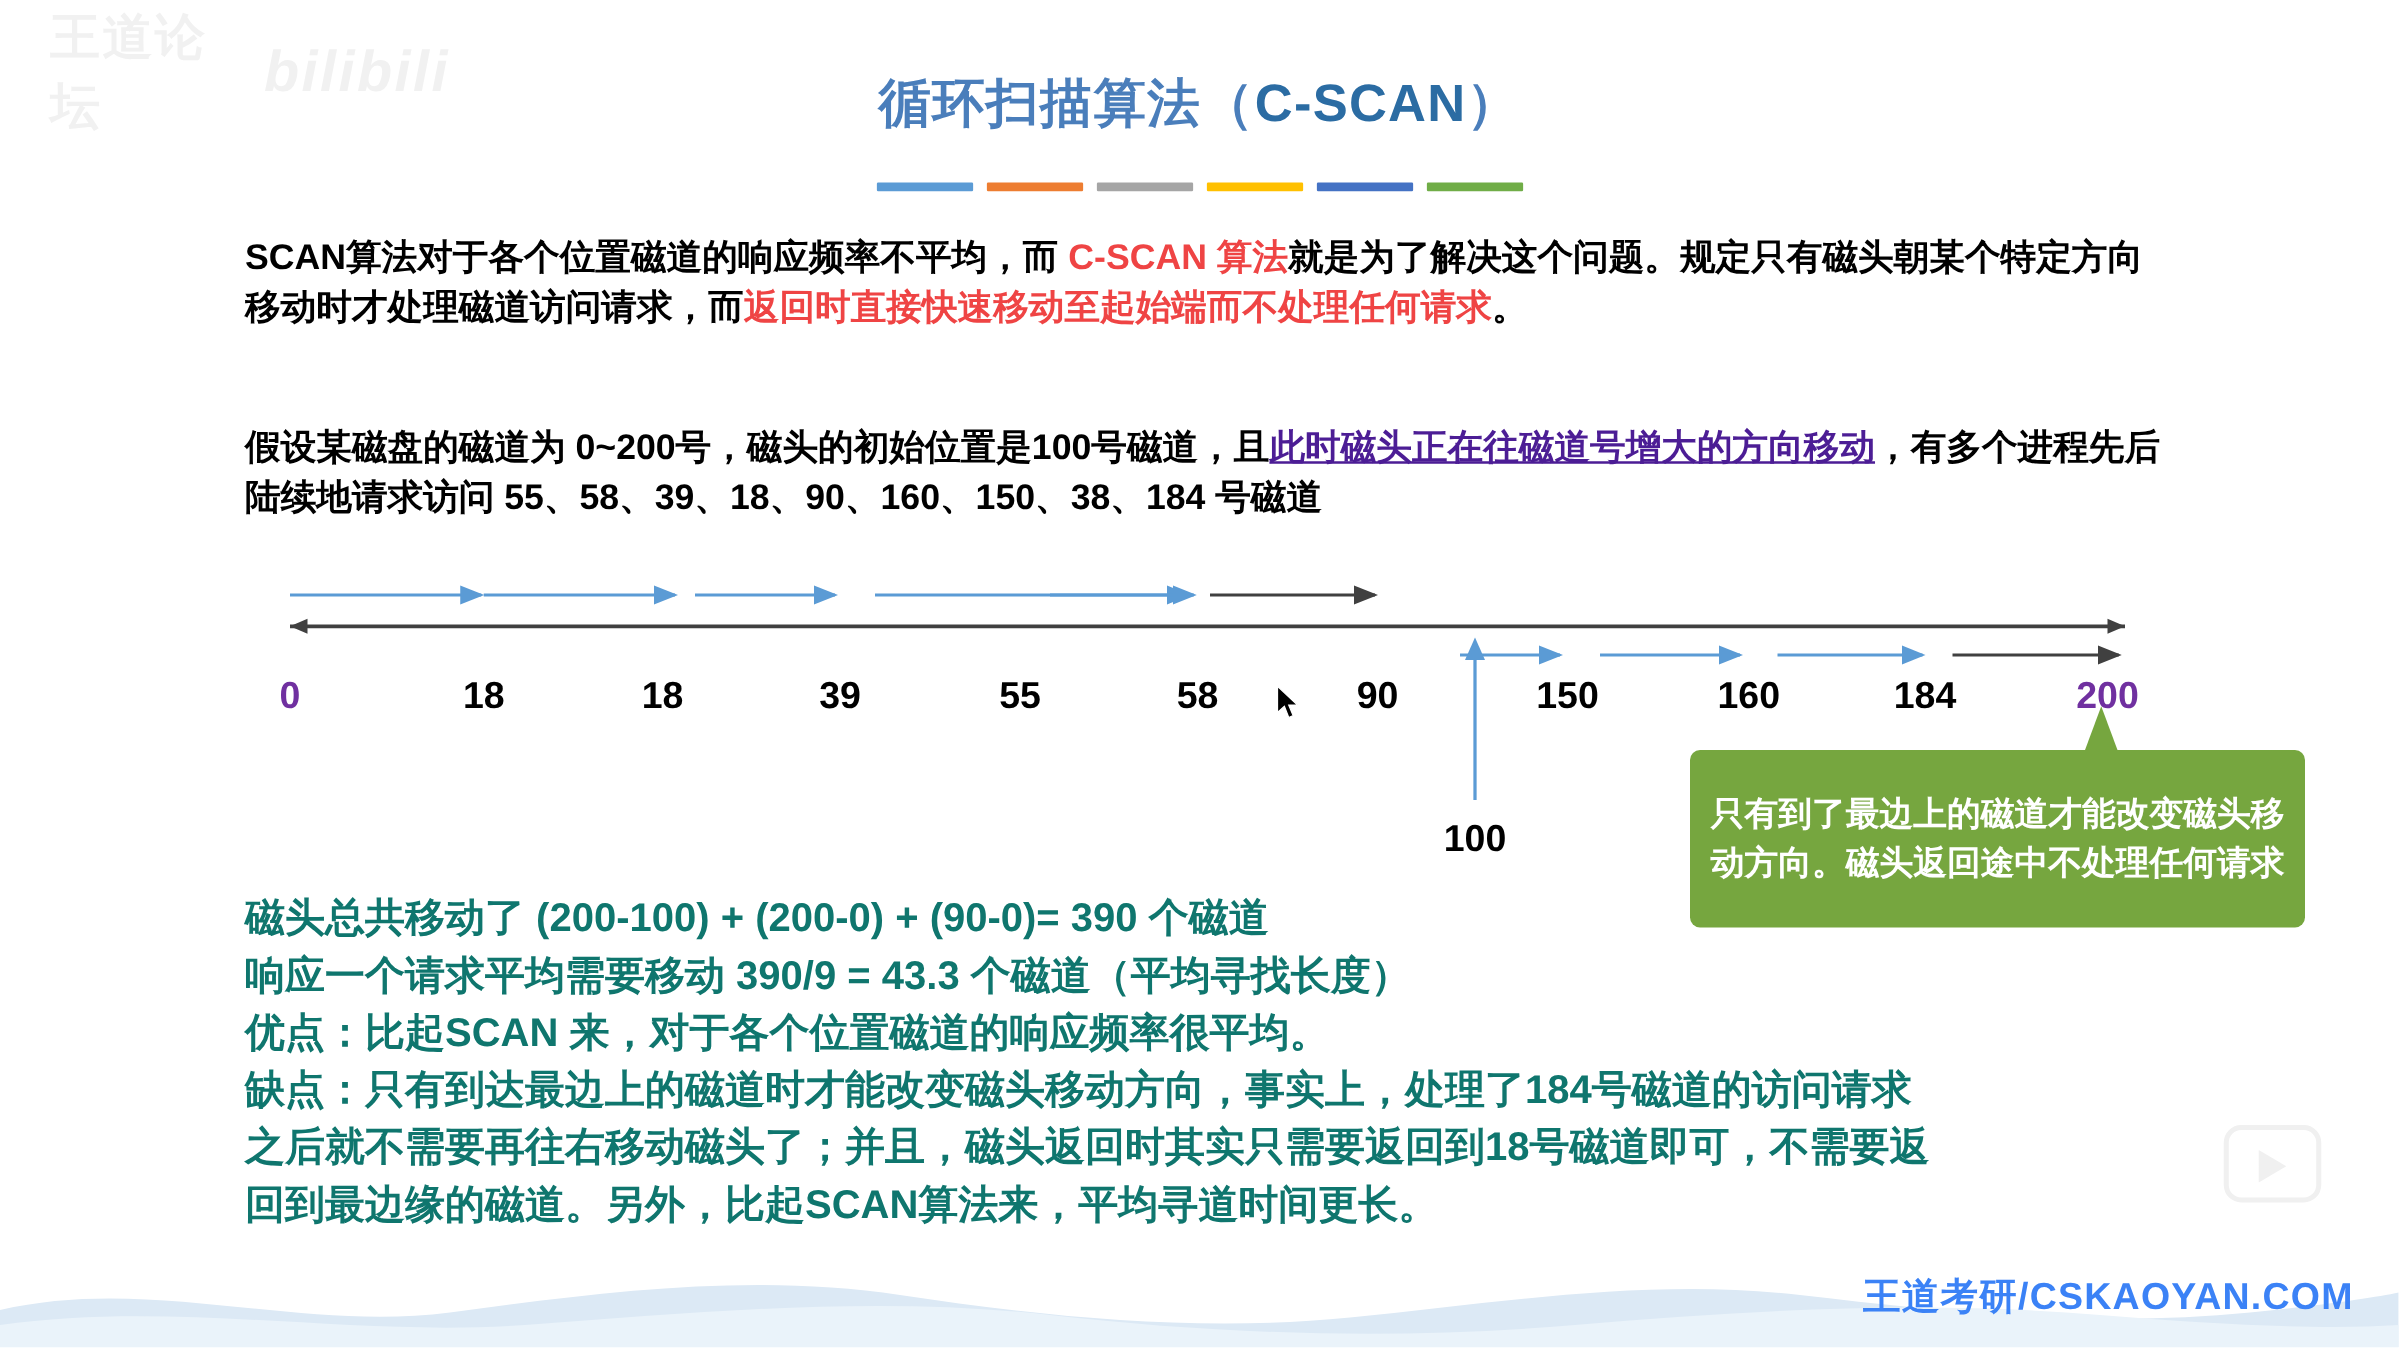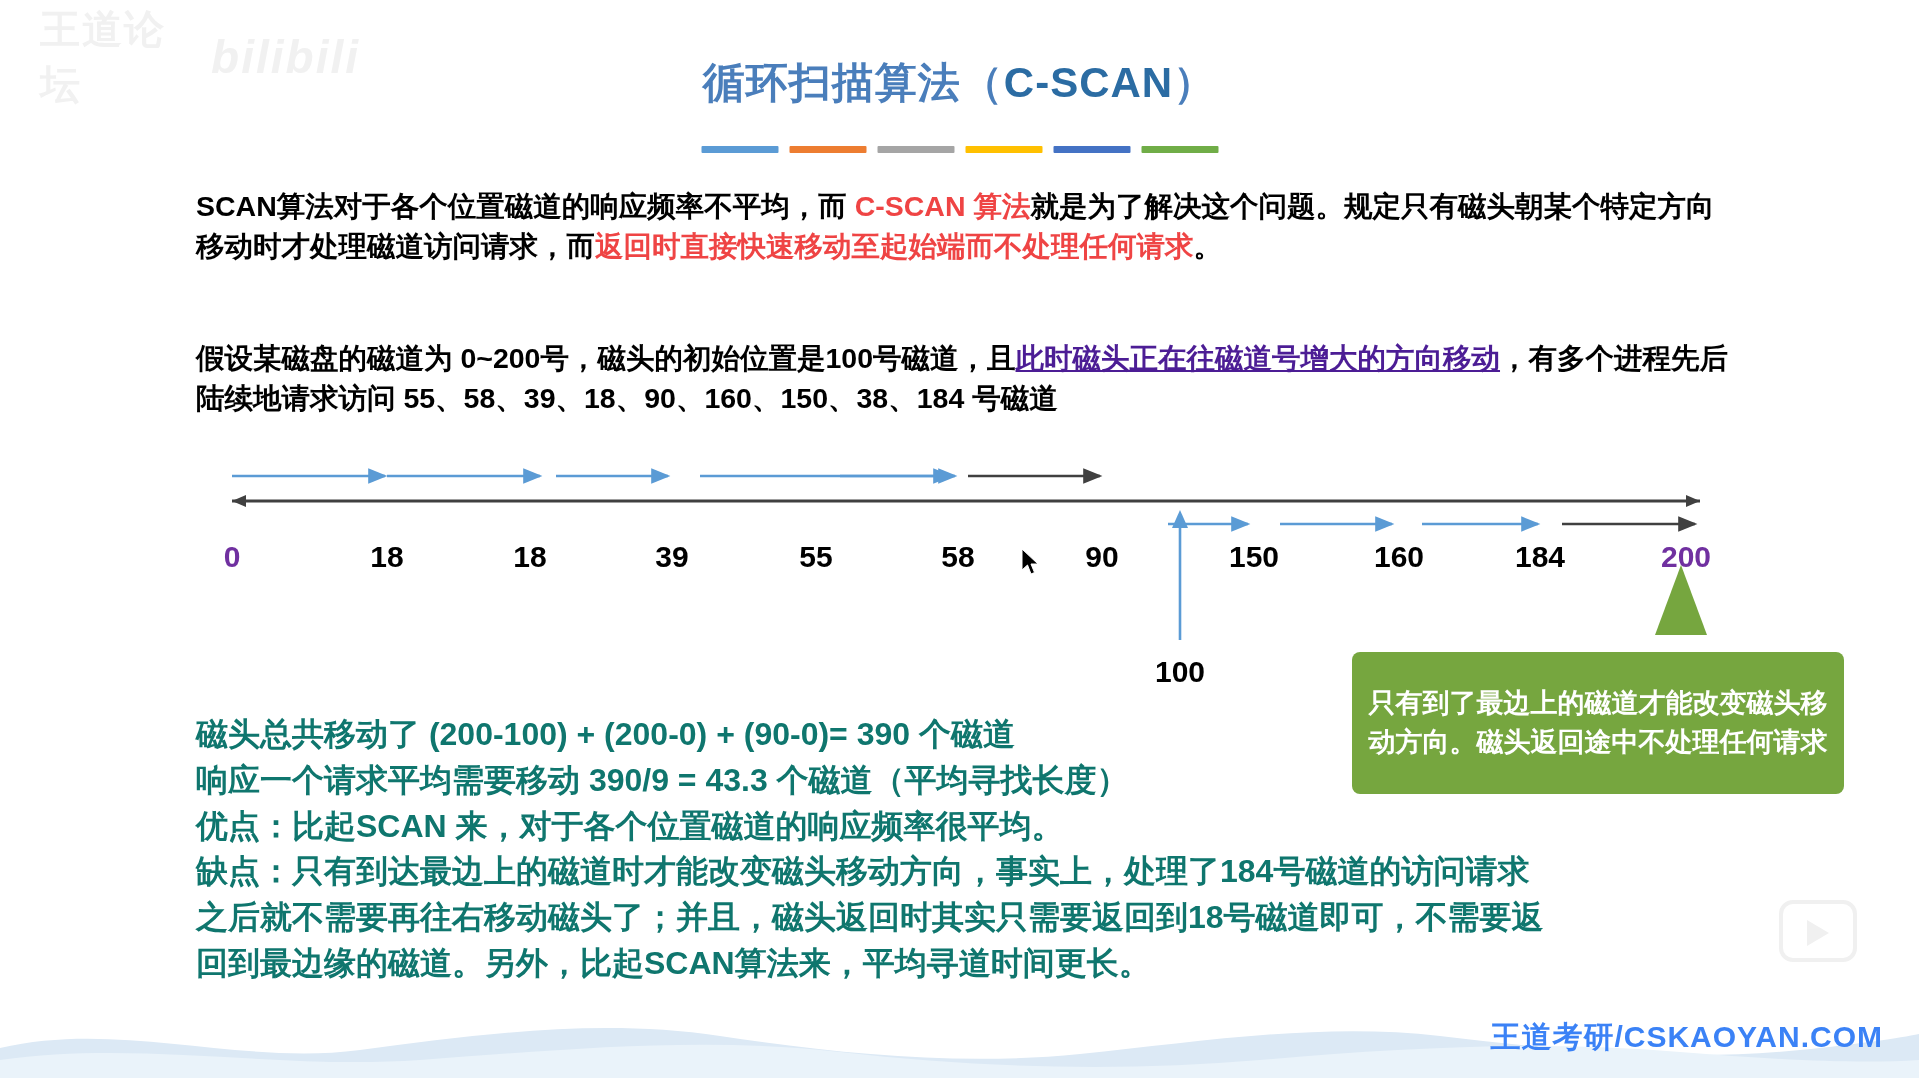--- a/index.html
+++ b/index.html
@@ -112,21 +112,21 @@
     top: 655px;
     font-size: 30px;
     font-weight: bold;
     color: #000000;
     transform: translateX(-50%);
   }
   
   .callout {
     position: absolute;
     left: 1352px;
-    top: 652px;
+    top: 600px;
     width: 492px;
     height: 142px;
     background: #76a63f;
     color: #ffffff;
     font-size: 27px;
     font-weight: bold;
     line-height: 1.45;
     text-align: center;
     border-radius: 8px;
     display: flex;

